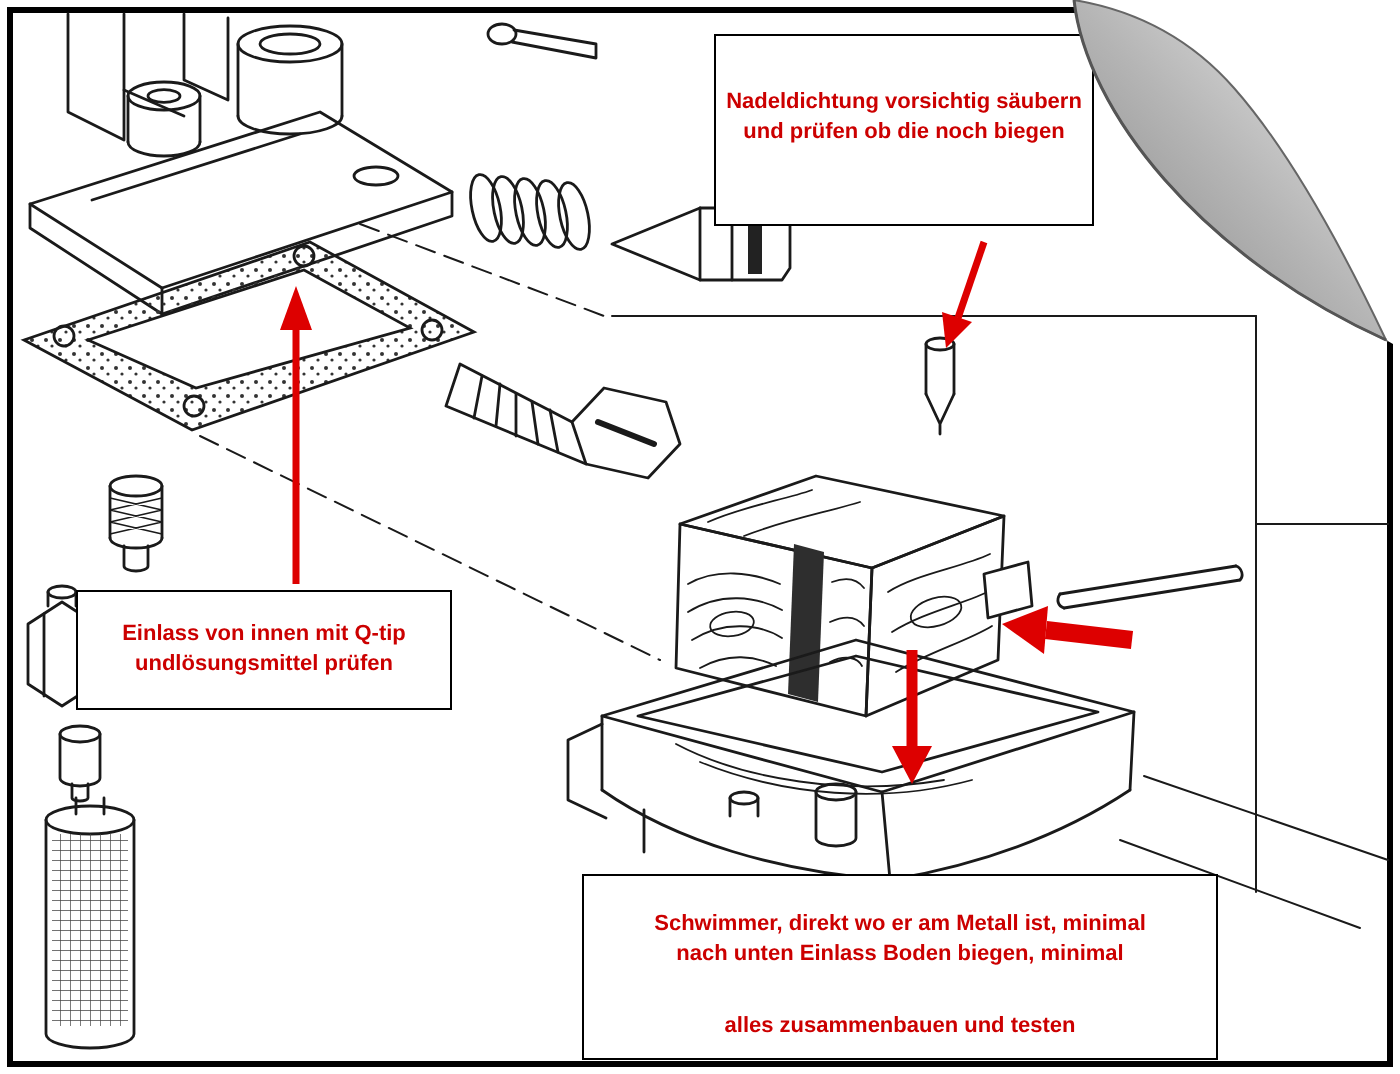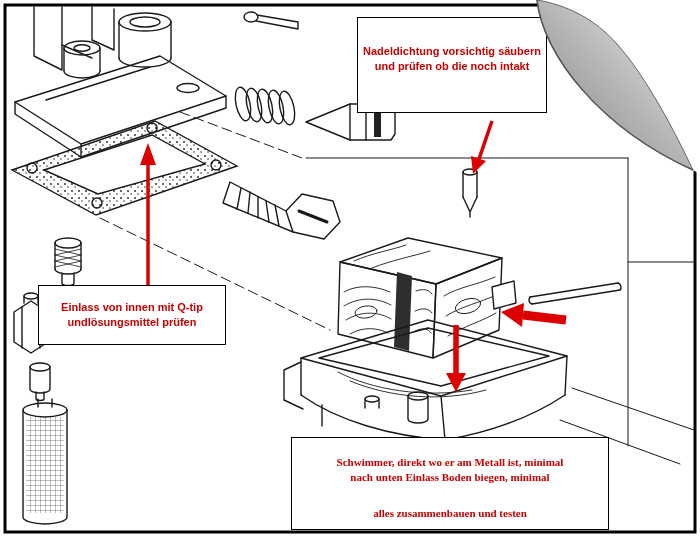--- a/index.html
+++ b/index.html
@@ -180,29 +180,29 @@
       <polygon class="arrow-head" points="501,312 524,303 522,327"></polygon>
     </g>
     <g>
       <line class="arrow-line" x1="456" y1="325" x2="456" y2="375" stroke-width="5.5"></line>
       <polygon class="arrow-head" points="456,392 446,373 466,373"></polygon>
     </g>
   </svg>
 
   <div class="note" style="left:357px;top:17px;width:190px;height:96px;padding-top:26px;">
     <div class="note-line">Nadeldichtung vorsichtig säubern</div>
-    <div class="note-line">und prüfen ob die noch intakt</div>
+    <div class="note-line">und prüfen ob die noch biegen</div>
   </div>
 
-  <div class="note" style="left:38px;top:285px;width:188px;height:60px;padding-top:14px;">
+  <div class="note" style="left:38px;top:295px;width:188px;height:60px;padding-top:14px;">
     <div class="note-line">Einlass von innen mit Q-tip</div>
     <div class="note-line">undlösungsmittel prüfen</div>
   </div>
 
-  <div class="note" style="left:291px;top:437px;width:318px;height:93px;padding-top:17px;font-family:Liberation Serif, serif;">
+  <div class="note" style="left:291px;top:437px;width:318px;height:93px;padding-top:17px;">
     <div class="note-line">Schwimmer, direkt wo er am Metall ist, minimal</div>
     <div class="note-line">nach unten Einlass Boden biegen, minimal</div>
     <div class="note-line gap">alles zusammenbauen und testen</div>
   </div>
 
   <svg id="curl" width="175" height="180" viewBox="0 0 175 180">
     <defs>
       <linearGradient id="curlgrad" x1="0" y1="1" x2="1" y2="0">
         <stop offset="0" stop-color="#7e7e7e"></stop>
         <stop offset="0.5" stop-color="#b5b5b5"></stop>

